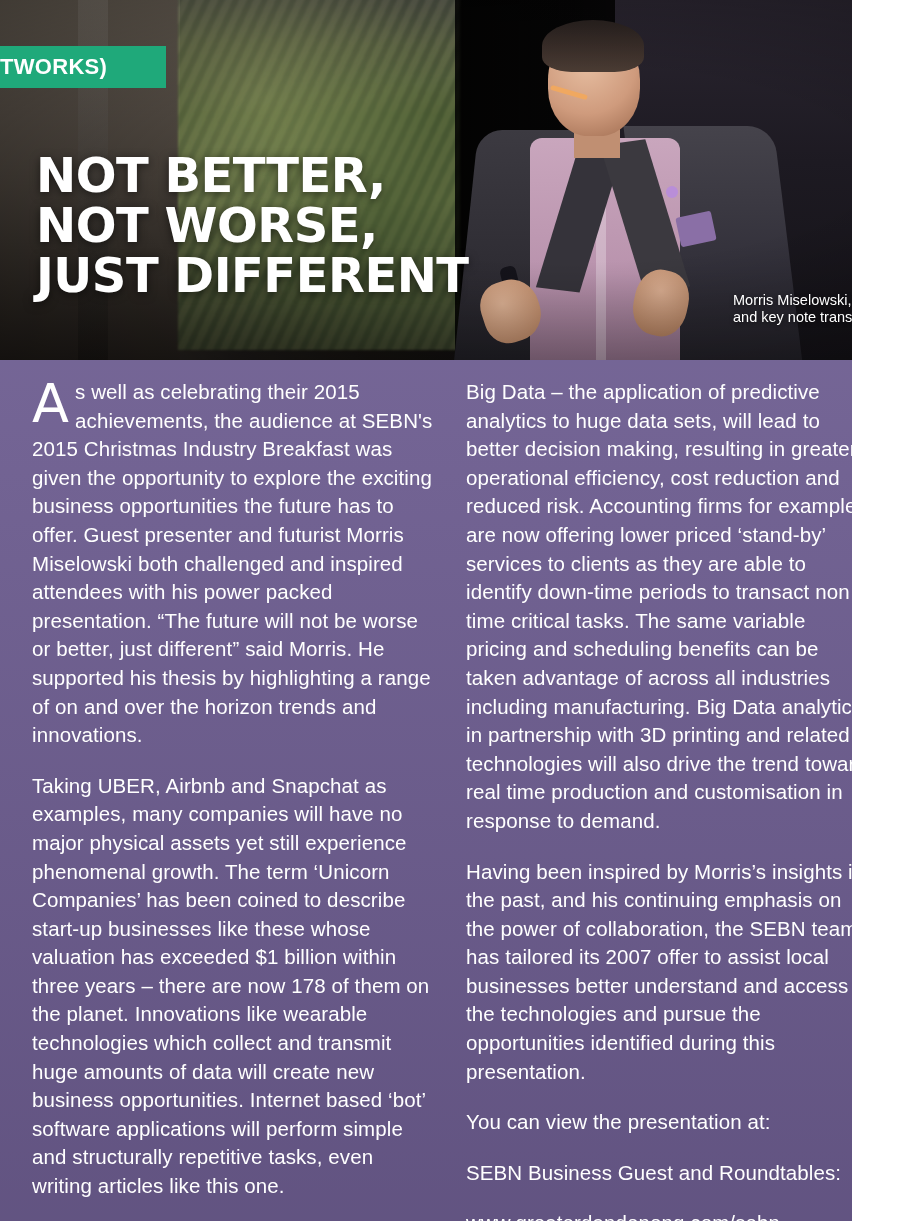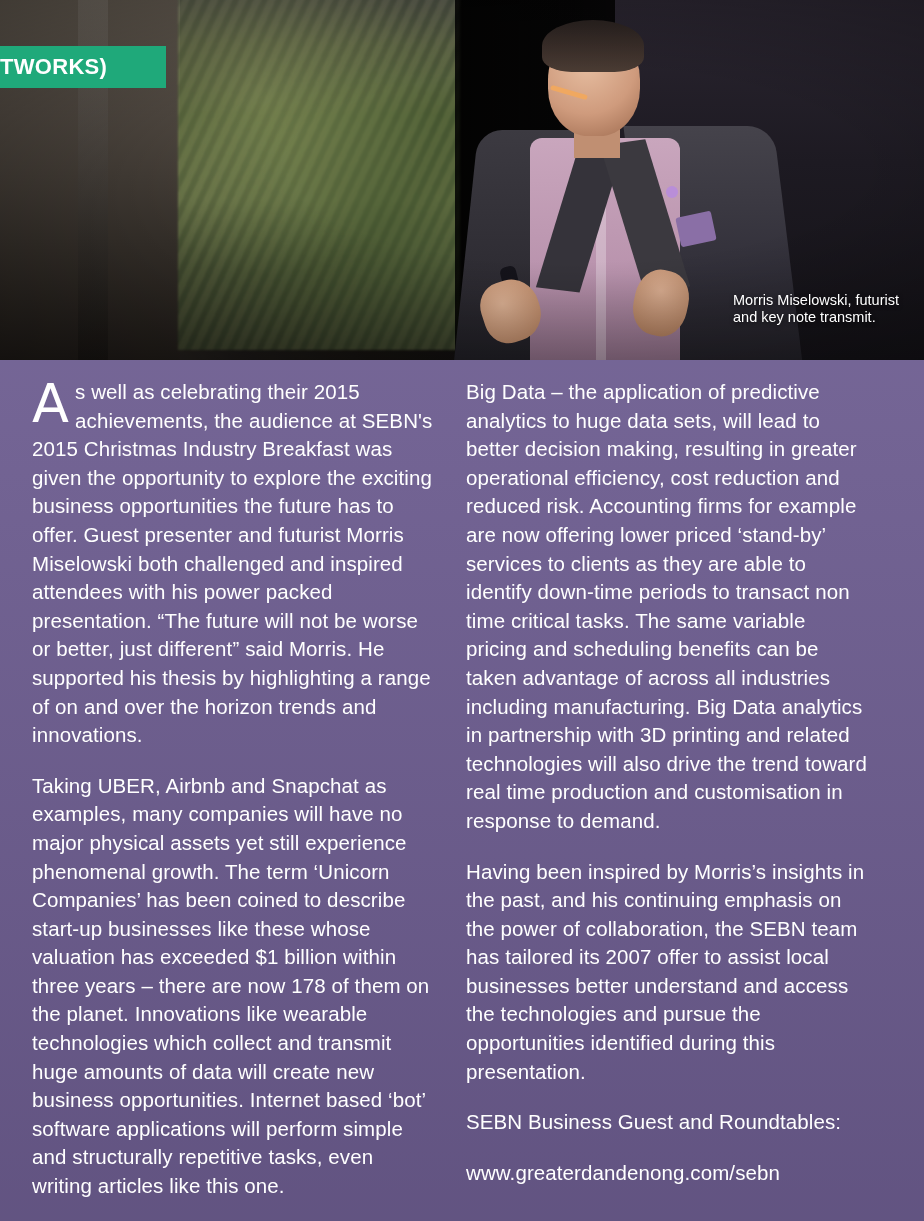--- a/index.html
+++ b/index.html
@@ -9,21 +9,21 @@
   }
   body {
     width: 924px;
     height: 1221px;
     overflow: hidden;
     font-family: "Liberation Sans", sans-serif;
   }
 
   .page {
     position: relative;
-    width: 924px;
+    width: 852px;
     height: 1221px;
     background: #6f5f93;
     overflow: hidden;
   }
 
   
   .hero {
     position: absolute;
     left: 0;
     top: 0;
@@ -290,33 +290,39 @@
       <div class="sp-handR"></div>
     </div>
 
     <div class="hero-vignette"></div>
   </div>
 
   <div class="green-tab">
     <span>TWORKS)</span>
   </div>
 
+  <div class="headline">
+    <div>NOT BETTER,</div>
+    <div>NOT WORSE,</div>
+    <div>JUST DIFFERENT</div>
+  </div>
 
   <div class="photo-caption">Morris Miselowski, futurist and key note transmit.</div>
 
   <div class="body-area">
 
     <div class="col col-left">
       <p class="dropcap-para">
         <span class="dropcap">A</span><span>s well as celebrating their 2015 achievements, the audience at SEBN's 2015 Christmas Industry Breakfast was given the opportunity to explore the exciting business opportunities the future has to offer. Guest presenter and futurist Morris Miselowski both challenged and inspired attendees with his power packed presentation. “The future will not be worse or better, just different” said Morris. He supported his thesis by highlighting a range of on and over the horizon trends and innovations.</span>
       </p>
       <p>Taking UBER, Airbnb and Snapchat as examples, many companies will have no major physical assets yet still experience phenomenal growth. The term ‘Unicorn Companies’ has been coined to describe start-up businesses like these whose valuation has exceeded $1 billion within three years – there are now 178 of them on the planet. Innovations like wearable technologies which collect and transmit huge amounts of data will create new business opportunities.  Internet based ‘bot’ software applications will perform simple and structurally repetitive tasks, even writing articles like this one.</p>
     </div>
 
     <div class="col col-right">
       <p>Big Data – the application of predictive analytics to huge data sets, will lead to better decision making, resulting in greater operational efficiency, cost reduction and reduced risk.  Accounting firms for example are now offering lower priced ‘stand-by’ services to clients as they are able to identify down-time periods to transact non time critical tasks. The same variable pricing and scheduling benefits can be taken advantage of across all industries including manufacturing. Big Data analytics in partnership with 3D printing and related technologies will also drive the trend toward real time production and customisation in response to demand.</p>
       <p>Having been inspired by Morris’s insights in the past, and his continuing emphasis on the power of collaboration, the SEBN team has tailored its 2007 offer to assist local businesses better understand and access the technologies and pursue the opportunities identified during this presentation.</p>
+      <p>You can view the presentation at:</p>
       <p class="tight">SEBN Business Guest and Roundtables:</p>
       <p>www.greaterdandenong.com/sebn</p>
     </div>
 
   </div>
 </div>
 
 </body></html>

